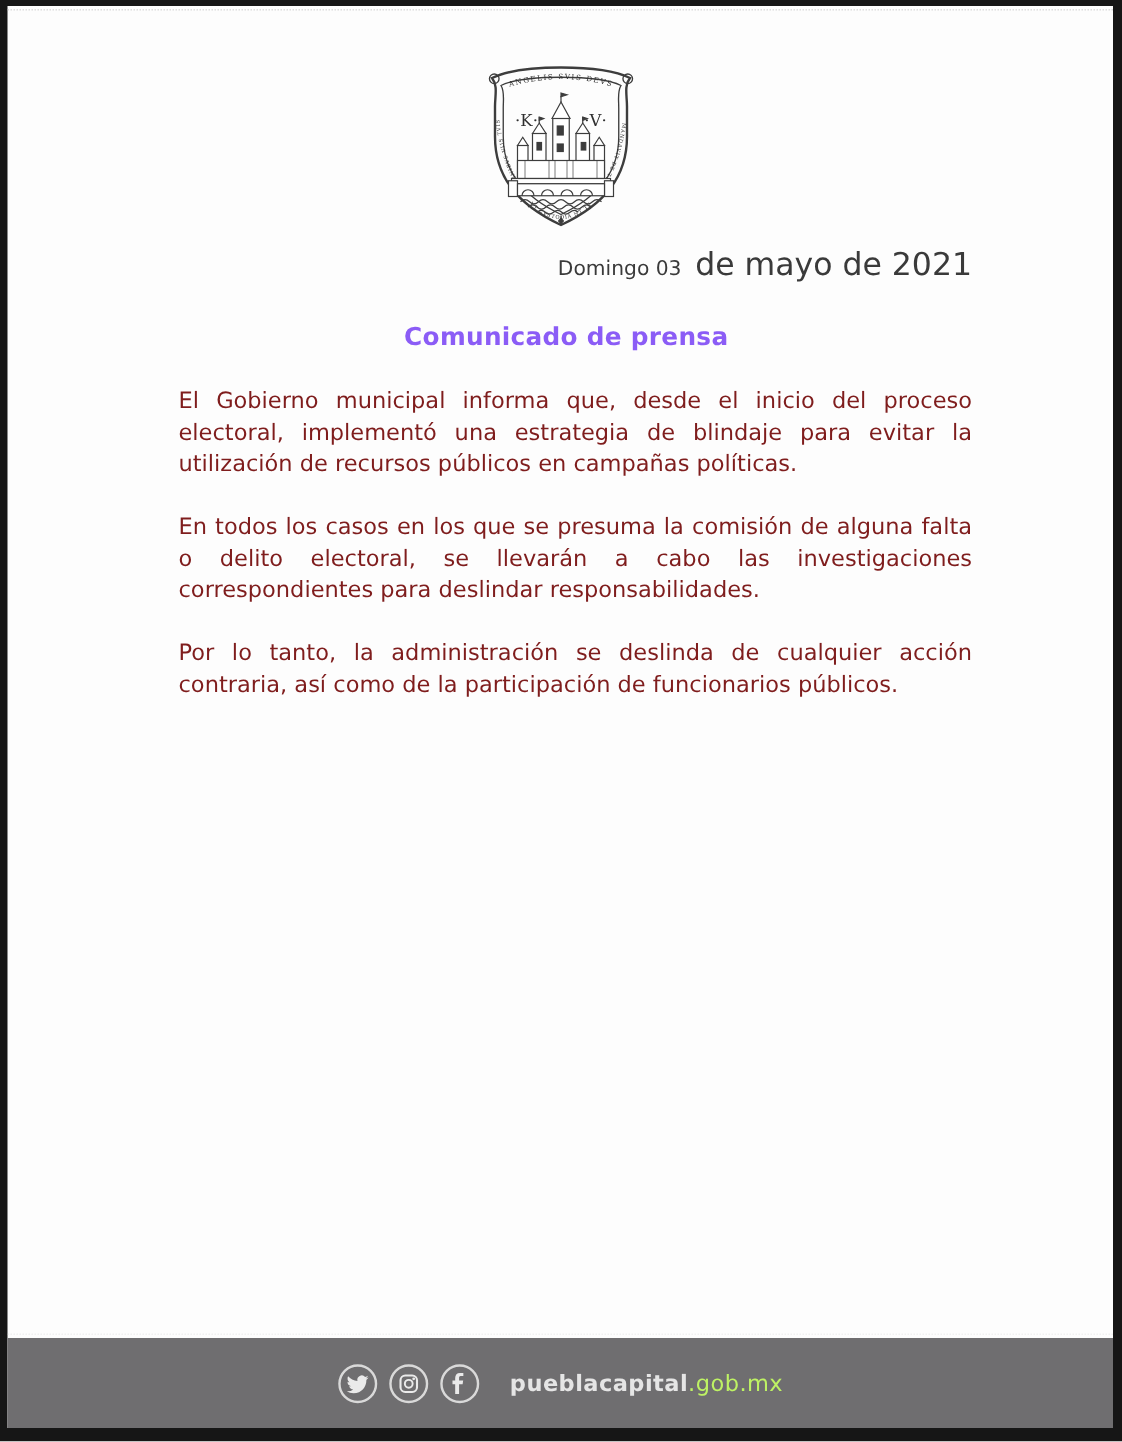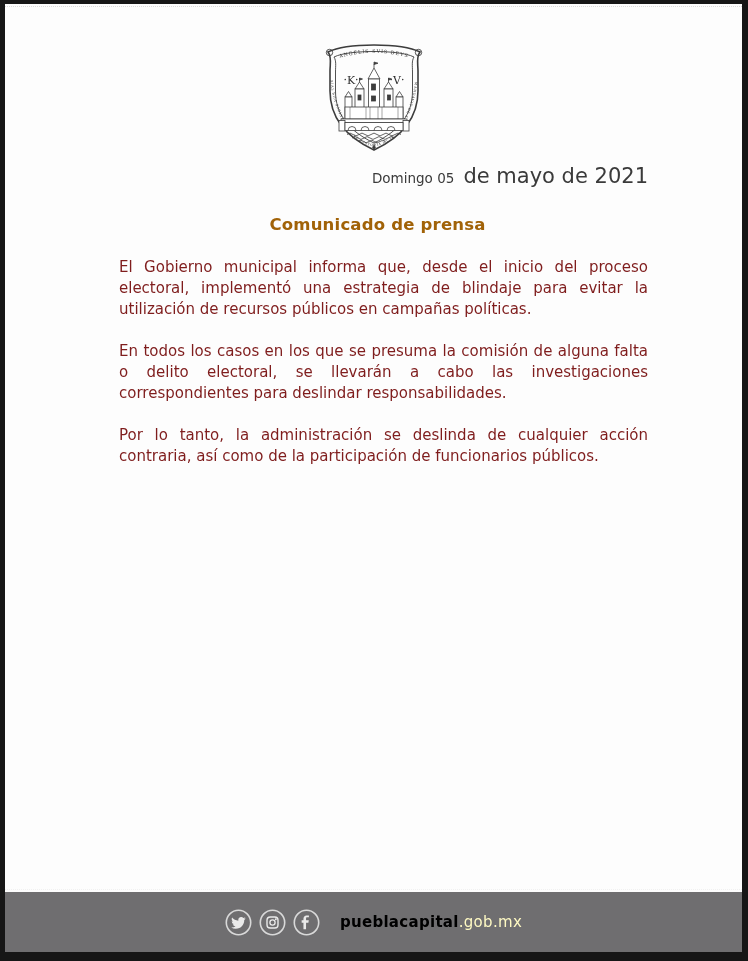--- a/index.html
+++ b/index.html
@@ -32,21 +32,21 @@
     white-space:nowrap;
   }
   .date-prefix { font-size:13.5px; }
   .date-main   { font-size:21px; margin-left:4px; }
 
   .doc-title {
     margin-top:27px;
     text-align:center;
     font-weight:bold;
     font-size:16.5px;
-    color:#a16207;
+    color:#8b5cf6;
     letter-spacing:0.2px;
   }
 
   .body-text { margin-top:23px; }
   .body-text p {
     margin:0 0 21px 12px;
     font-size:15px;
     line-height:21px;
     text-align:justify;
     color:#7f1d1d;
@@ -68,22 +68,22 @@
     border-top:1px dotted #e6e6e6;
     opacity:.5;
   }
   .social-icon { width:27px; height:27px; display:block; }
   .site {
     margin-left:13px;
     font-size:15px;
     letter-spacing:0.3px;
     white-space:nowrap;
   }
-  .site-bold { color:#000000; font-weight:bold; }
-  .site-rest { color:#fef9c3; }
+  .site-bold { color:#e5e5e5; font-weight:bold; }
+  .site-rest { color:#bef264; }
 </style>
 </head>
 <body>
 
 <div class="sheet">
   <div class="page">
 
     <svg class="crest" viewBox="0 0 104 110" width="104" height="110">
 
       <g stroke="#3d3d3d" fill="none" stroke-width="1.6">
@@ -162,21 +162,21 @@
         <path d="M36,98.5 q3,-2.6 5.5,0 t5.5,0 t5.5,0 t5.5,0 t5.5,0"></path>
       </g>
 
       <g stroke="#3d3d3d" stroke-width="0.8">
         <line x1="52" y1="101" x2="52" y2="107"></line>
         <polygon points="52,102.5 53.6,104.3 52,106.1 50.4,104.3" fill="#3d3d3d"></polygon>
       </g>
     </svg>
 
     <div class="content-col dateline">
-      <span class="date-prefix">Domingo 05</span>
+      <span class="date-prefix">Domingo 03</span>
       <span class="date-main">de mayo de 2021</span>
     </div>
 
     <div class="content-col doc-title">Comunicado de prensa</div>
 
     <div class="content-col body-text">
       <p>El Gobierno municipal informa que, desde el inicio del proceso electoral, implementó una estrategia de blindaje para evitar la utilización de recursos públicos en campañas políticas.</p>
       <p>En todos los casos en los que se presuma la comisión de alguna falta o delito electoral, se llevarán a cabo las investigaciones correspondientes para deslindar responsabilidades.</p>
       <p>Por lo tanto, la administración se deslinda de cualquier acción contraria, así como de la participación de funcionarios públicos.</p>
     </div>

